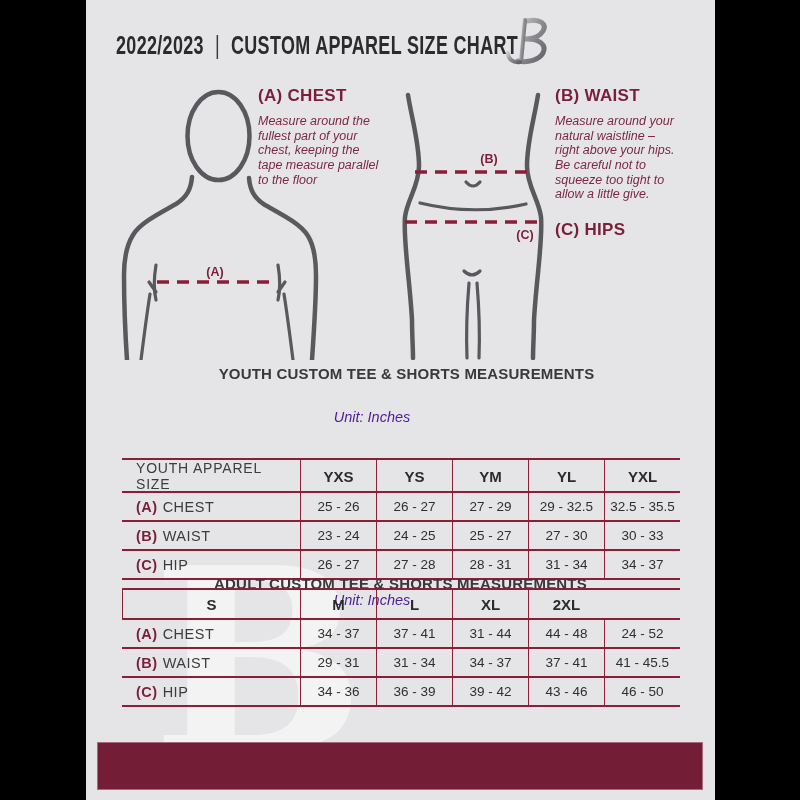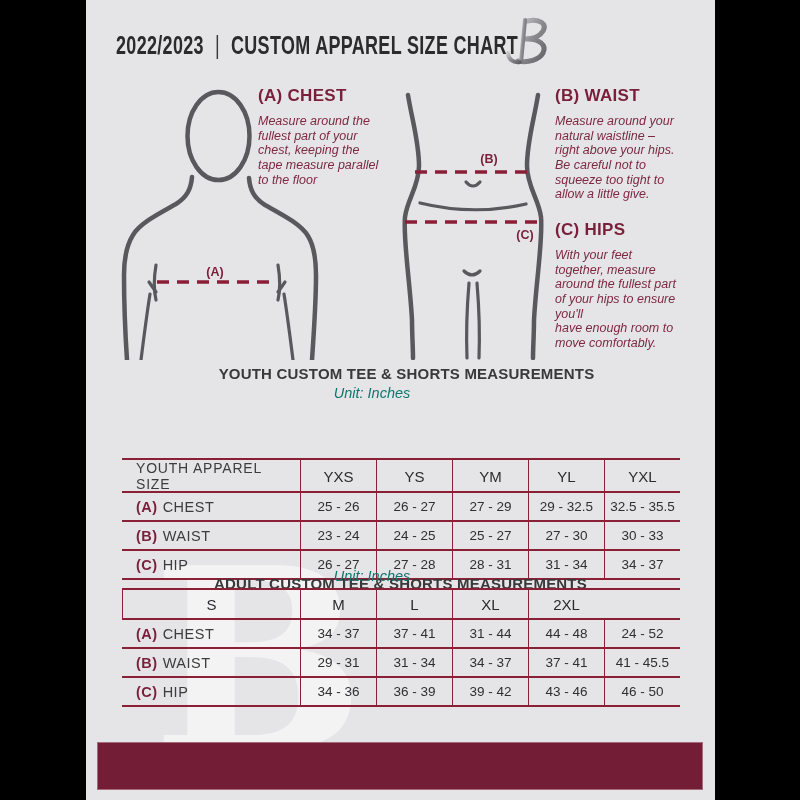--- a/index.html
+++ b/index.html
@@ -33,32 +33,32 @@
   .m-chest{left:172px;top:86px;width:156px;}
   .m-waist{left:469px;top:86px;width:162px;}
   .m-hips{left:469px;top:220px;width:166px;}
   .m-head{font-size:17px;font-weight:700;color:#7a1f3a;letter-spacing:.3px;margin:0 0 8px 0;}
   .m-desc{font-size:12.5px;font-style:italic;line-height:1.17;color:#7d2841;white-space:pre-line;}
 
   
   .sec-title{position:absolute;left:0;width:629px;text-align:center;z-index:1;
              font-size:15px;font-weight:700;color:#39393b;letter-spacing:.2px;}
   .sec-unit{position:absolute;left:0;width:572px;text-align:center;z-index:1;
-            font-size:14.5px;font-style:italic;color:#0f766e;}
+            font-size:14.5px;font-style:italic;color:#4c1d95;margin-top:24px;}
   .t-youth-title{top:365px;padding-left:6px;} .t-youth-unit{top:385px;}
   .t-adult-title{top:548px;margin-top:27px;} .t-adult-unit{top:568px;}
   .sizes-table{position:absolute;left:36px;width:558px;border-bottom:2px solid #8a2036;z-index:1;}
   .t-youth{top:410px;} .t-adult{top:588px;}
   .trow{display:grid;grid-template-columns:178px 76px 76px 76px 76px 76px;
         border-top:2px solid #8a2036;align-items:center;}
   .t-youth .trow.thead{height:31px;margin-top:48px;} .t-youth .trow.tdata{height:27px;}
   .t-adult .trow.thead{height:28px;} .t-adult .trow.tdata{height:27px;}
   .cell{height:100%;display:flex;align-items:center;justify-content:center;}
   .cell.data{border-left:1.5px solid #8a2036;font-size:13.5px;color:#2f2f31;}
-  .cell.colhead{font-weight:400;font-size:15px;color:#2b2b2d;}
+  .cell.colhead{font-weight:700;font-size:15px;color:#2b2b2d;}
   .cell.label{justify-content:flex-start;padding-left:14px;font-size:14px;color:#3c3c3e;letter-spacing:.8px;}
   .cell.rowlabel{letter-spacing:.5px;font-size:14.5px;}
   .cell .key{color:#7a1f3a;font-weight:700;margin-right:5px;}
 
   .footer-bar{position:absolute;left:11px;top:742px;width:606px;height:48px;background:#731d37;
               border:1px solid rgba(255,255,255,0.35);box-sizing:border-box;z-index:2;}
 </style>
 </head>
 <body>
 
@@ -128,27 +128,20 @@
     <div class="measure m-chest">
       <div class="m-head">(A) CHEST</div>
       <div class="m-desc">Measure around the
 fullest part of your
 chest, keeping the
 tape measure parallel
 to the floor</div>
     </div>
     <div class="measure m-hips">
       <div class="m-head">(C) HIPS</div>
-      <div class="m-desc">With your feet
-together, measure
-around the fullest part
-of your hips to ensure
-you'll
-have enough room to
-move comfortably.</div>
     </div>
 
     <div class="sec-title t-youth-title">YOUTH CUSTOM TEE &amp; SHORTS MEASUREMENTS</div>
     <div class="sec-unit t-youth-unit">Unit: Inches</div>
     <div class="sizes-table t-youth">
       <div class="trow thead">
         <div class="cell label">YOUTH APPAREL SIZE</div>
         <div class="cell data colhead">YXS</div>
         <div class="cell data colhead">YS</div>
         <div class="cell data colhead">YM</div>

